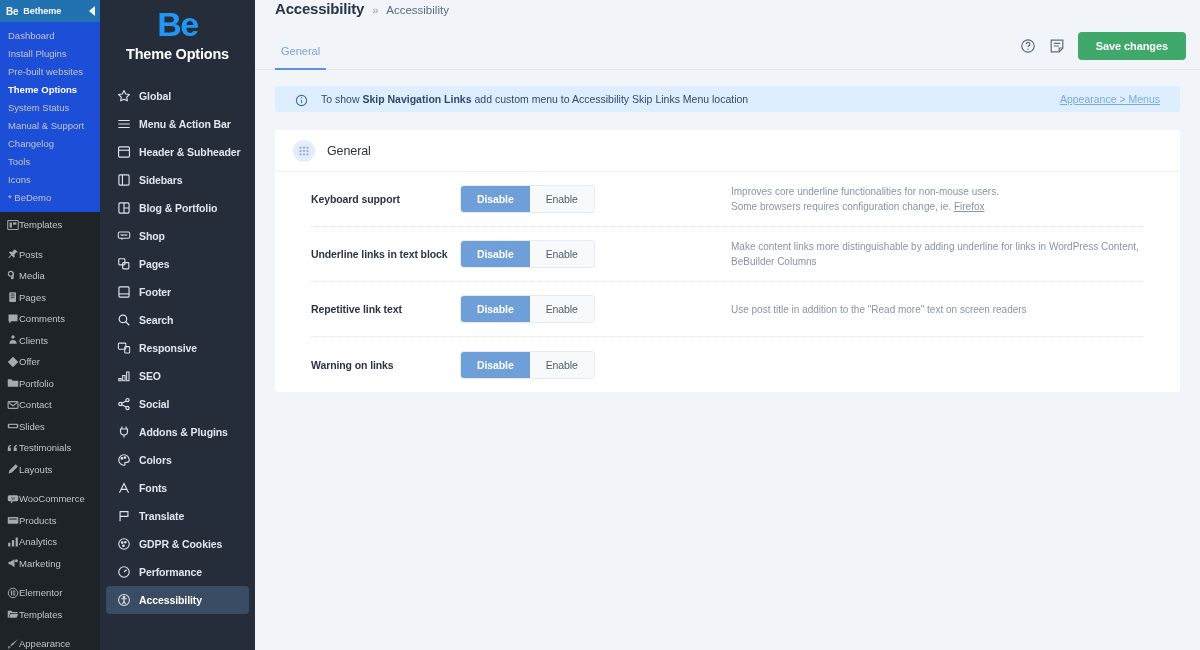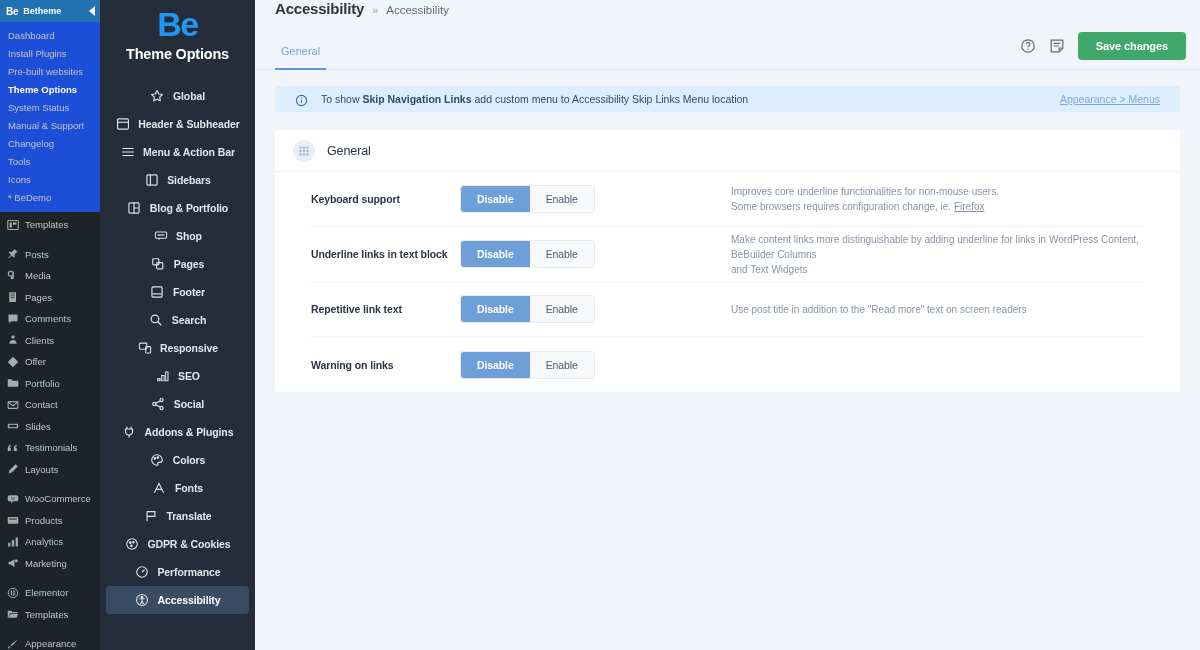--- a/index.html
+++ b/index.html
@@ -41,21 +41,21 @@
   }
   .wp-submenu { padding: 4px 0 6px 0; background: #1d4ed8; }
   .wp-subitem {
     padding: 2.5px 8px 2.5px 8px;
     font-size: 9.5px; color: #c3c4c7; white-space: nowrap;
     line-height: 13px;
   }
   .wp-subitem.active { color: #fff; font-weight: bold; }
   .wp-menu { padding-top: 2px; }
   .wp-item {
-    display: flex; align-items: center; gap: 6px;
+    display: flex; align-items: center; gap: 0;
     height: 21.5px; padding: 0 6px;
     font-size: 9.5px; color: #c3c4c7; white-space: nowrap;
   }
   .wp-item .ic {
     width: 13px; height: 13px; display: inline-flex;
     align-items: center; justify-content: center;
     color: #a7aaad; flex: 0 0 13px;
   }
   .wp-item .ic svg { width: 12px; height: 12px; display: block; }
   .wp-gap { height: 8px; }
@@ -78,21 +78,21 @@
     text-align: center; color: #fff;
     font-size: 14.5px; font-weight: bold;
     padding-bottom: 20px; letter-spacing: -0.2px;
   }
   .to-nav { padding: 0 6px; }
   .to-item {
     display: flex; align-items: center; gap: 8px;
     height: 28px; padding: 0 10px;
     border-radius: 4px;
     color: #e2e6ec; font-size: 10.5px; font-weight: bold;
-    white-space: nowrap; letter-spacing: -0.1px; justify-content: center;
+    white-space: nowrap; letter-spacing: -0.1px;
   }
   .to-item.active { background: #3a4c63; color: #fff; }
   .to-item .ic {
     width: 15px; height: 15px; flex: 0 0 15px;
     display: inline-flex; align-items: center; justify-content: center;
     color: #dfe4ea;
   }
   .to-item .ic svg { width: 14px; height: 14px; display: block; }
 
   
@@ -411,34 +411,34 @@
       <div class="to-item">
         <span class="ic">
             <svg viewBox="0 0 16 16" fill="none" stroke="currentColor" stroke-width="1.3" stroke-linejoin="round">
               <path d="M8 1.8l1.9 3.9 4.3.6-3.1 3 .7 4.2L8 11.6 4.2 13.5l.7-4.2-3.1-3 4.3-.6z"></path>
             </svg>
           </span>
         <span>Global</span>
       </div>
       <div class="to-item">
         <span class="ic">
+            <svg viewBox="0 0 16 16" fill="none" stroke="currentColor" stroke-width="1.4">
+              <path d="M1.5 4h13M1.5 8h13M1.5 12h13"></path>
+            </svg>
+          </span>
+        <span>Menu &amp; Action Bar</span>
+      </div>
+      <div class="to-item">
+        <span class="ic">
             <svg viewBox="0 0 16 16" fill="none" stroke="currentColor" stroke-width="1.3">
               <rect x="1.8" y="2.2" width="12.4" height="11.6" rx="1.2"></rect>
               <path d="M1.8 6h12.4"></path>
             </svg>
           </span>
         <span>Header &amp; Subheader</span>
-      </div>
-      <div class="to-item">
-        <span class="ic">
-            <svg viewBox="0 0 16 16" fill="none" stroke="currentColor" stroke-width="1.4">
-              <path d="M1.5 4h13M1.5 8h13M1.5 12h13"></path>
-            </svg>
-          </span>
-        <span>Menu &amp; Action Bar</span>
       </div>
       <div class="to-item">
         <span class="ic">
             <svg viewBox="0 0 16 16" fill="none" stroke="currentColor" stroke-width="1.3">
               <rect x="2.2" y="2.2" width="11.6" height="11.6" rx="1.2"></rect>
               <path d="M6.2 2.2v11.6"></path>
             </svg>
           </span>
         <span>Sidebars</span>
       </div>
@@ -665,21 +665,20 @@
           <div class="opt-row">
             <div class="opt-label">Underline links in text block</div>
             <div class="opt-control">
               <div class="seg">
                 <button class="seg-btn on">Disable</button>
                 <button class="seg-btn">Enable</button>
               </div>
             </div>
             <div class="opt-desc">
               <div>Make content links more distinguishable by adding underline for links in WordPress Content, BeBuilder Columns</div>
-              <div>and Text Widgets</div>
             </div>
           </div>
 
           <div class="opt-row">
             <div class="opt-label">Repetitive link text</div>
             <div class="opt-control">
               <div class="seg">
                 <button class="seg-btn on">Disable</button>
                 <button class="seg-btn">Enable</button>
               </div>

